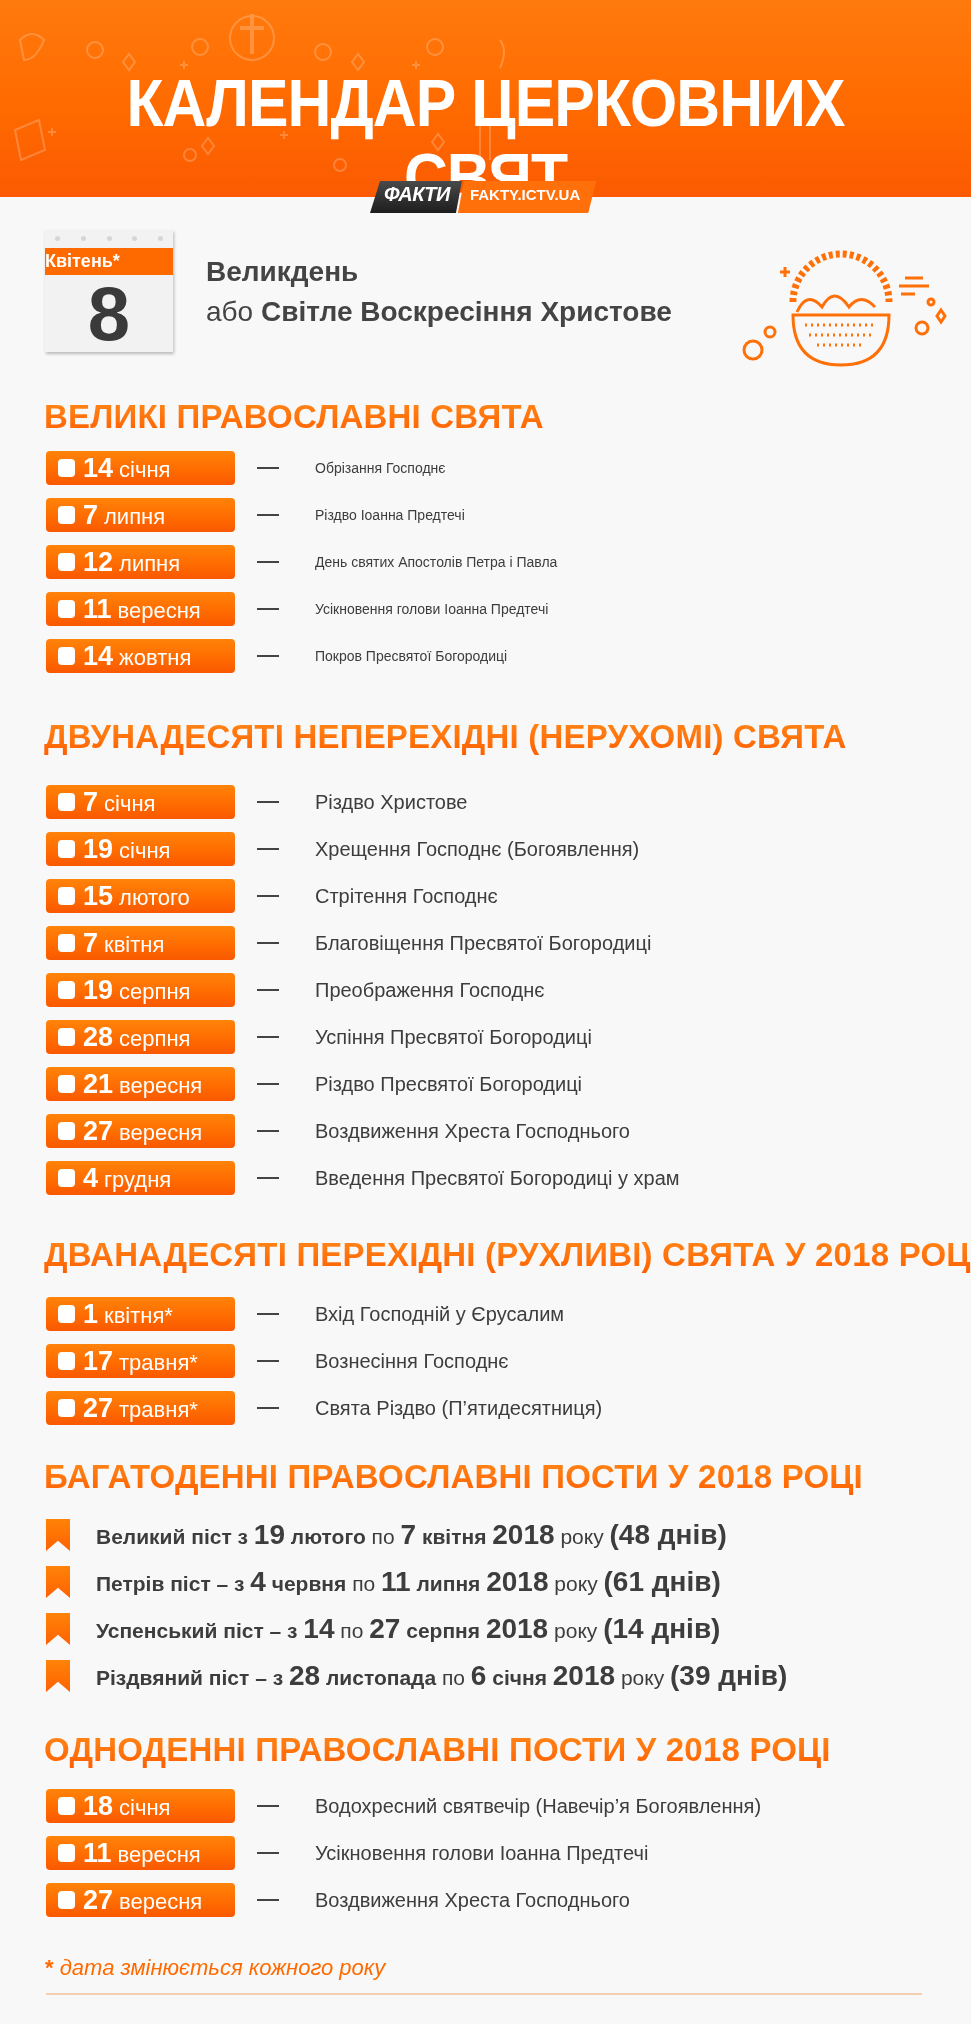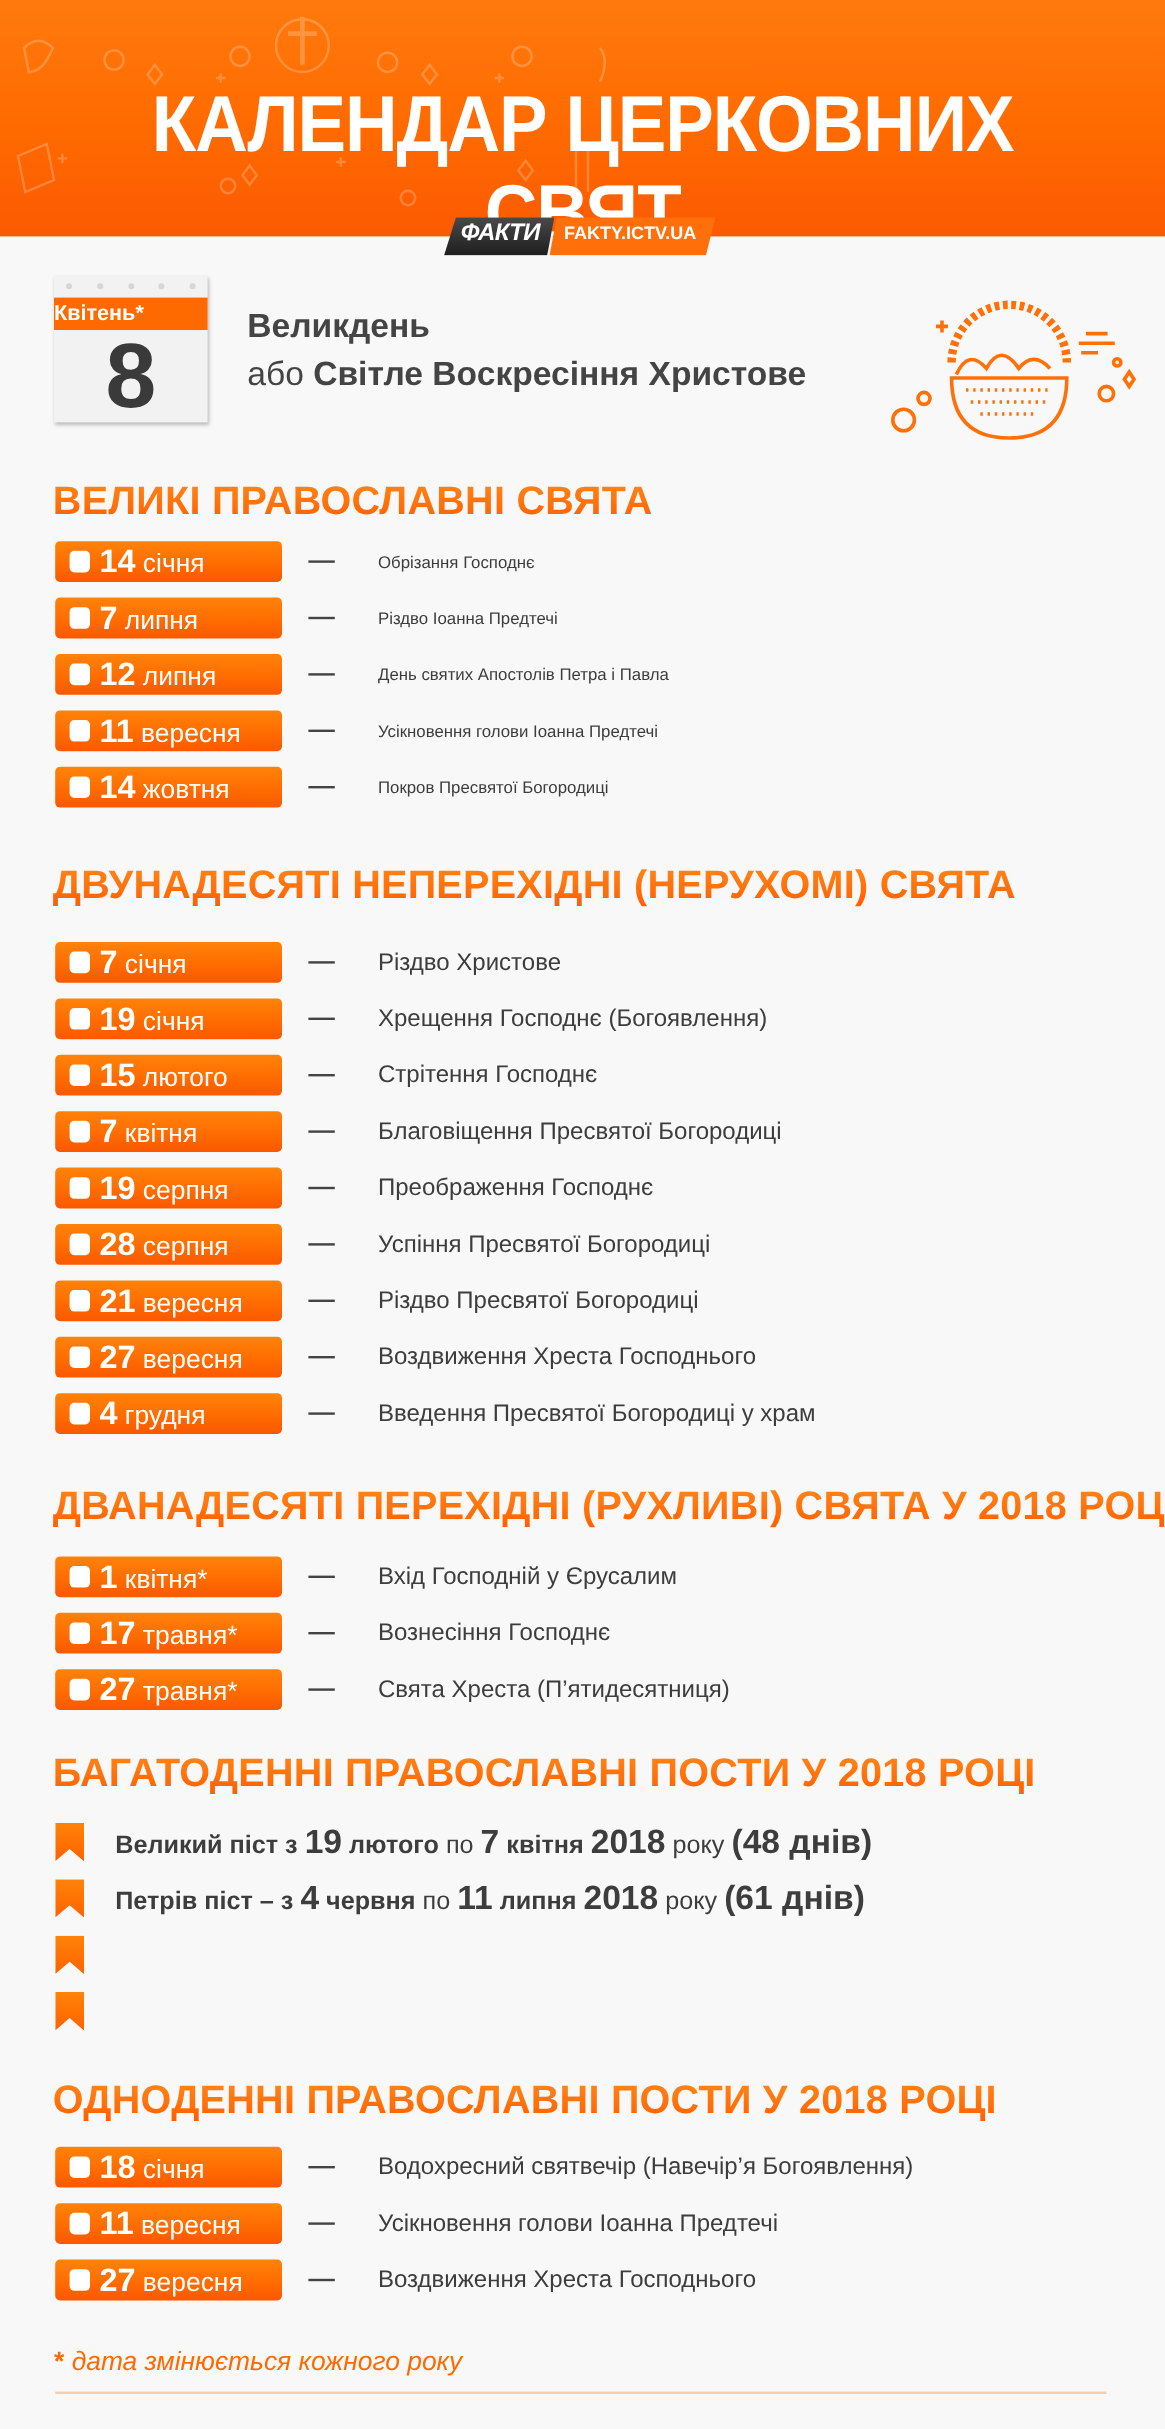--- a/index.html
+++ b/index.html
@@ -306,21 +306,21 @@
   <span class="dash"></span>
   <span class="desc">Вознесіння Господнє</span>
 </div>
 <div class="row small" style="top:1391px">
   <div class="badge">
       <span class="sq"></span>
       <span class="num">27</span>
       <span class="mon">травня*</span>
     </div>
   <span class="dash"></span>
-  <span class="desc">Свята Хреста (П’ятидесятниця)</span>
+  <span class="desc">Свята Різдво (П’ятидесятниця)</span>
 </div>
 
 <div class="section-title" style="top:1458px">БАГАТОДЕННІ ПРАВОСЛАВНІ ПОСТИ У 2018 РОЦІ</div>
 <div class="fast" style="top:1517px">
   <span class="mark"></span>
   <span class="txt">
     <span>Великий піст з</span>
     <span class="n">19</span>
     <span>лютого</span>
     <span class="r">по</span>
@@ -340,23 +340,44 @@
     <span class="r">по</span>
     <span class="n">11</span>
     <span>липня</span>
     <span class="n">2018</span>
     <span class="r">року</span>
     <span class="n">(61 днів)</span>
   </span>
 </div>
 <div class="fast" style="top:1611px">
   <span class="mark"></span>
+  <span class="txt">
+    <span>Успенський піст – з</span>
+    <span class="n">14</span>
+    <span class="r">по</span>
+    <span class="n">27</span>
+    <span>серпня</span>
+    <span class="n">2018</span>
+    <span class="r">року</span>
+    <span class="n">(14 днів)</span>
+  </span>
 </div>
 <div class="fast" style="top:1658px">
   <span class="mark"></span>
+  <span class="txt">
+    <span>Різдвяний піст – з</span>
+    <span class="n">28</span>
+    <span>листопада</span>
+    <span class="r">по</span>
+    <span class="n">6</span>
+    <span>січня</span>
+    <span class="n">2018</span>
+    <span class="r">року</span>
+    <span class="n">(39 днів)</span>
+  </span>
 </div>
 
 <div class="section-title" style="top:1731px">ОДНОДЕННІ ПРАВОСЛАВНІ ПОСТИ У 2018 РОЦІ</div>
 <div class="row small" style="top:1789px">
   <div class="badge">
       <span class="sq"></span>
       <span class="num">18</span>
       <span class="mon">січня</span>
     </div>
   <span class="dash"></span>

